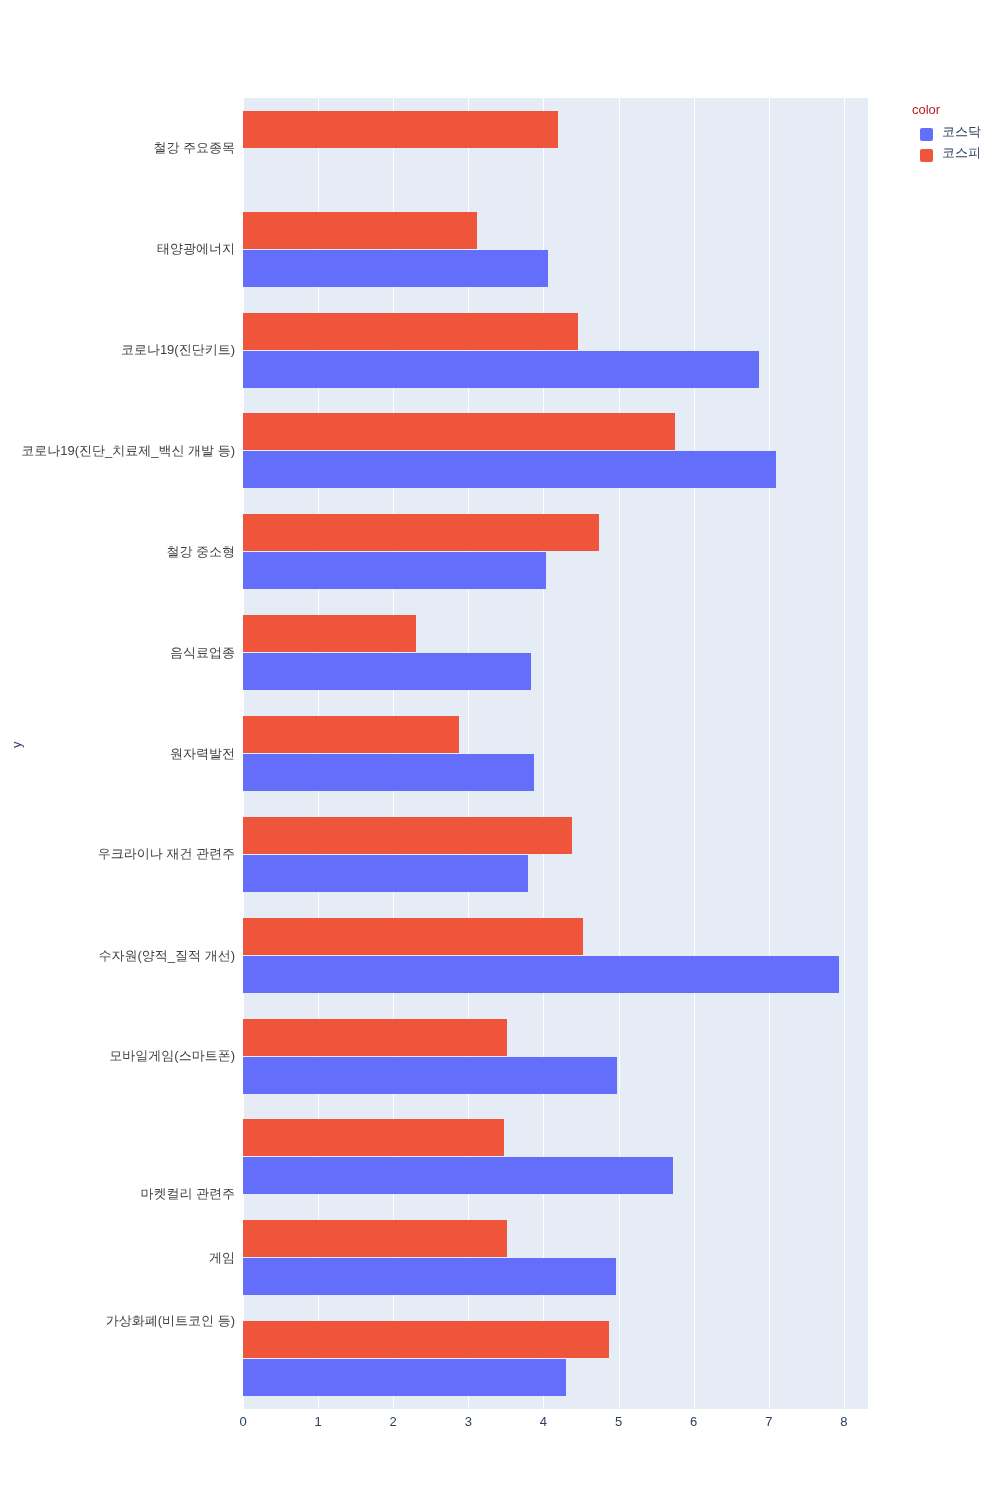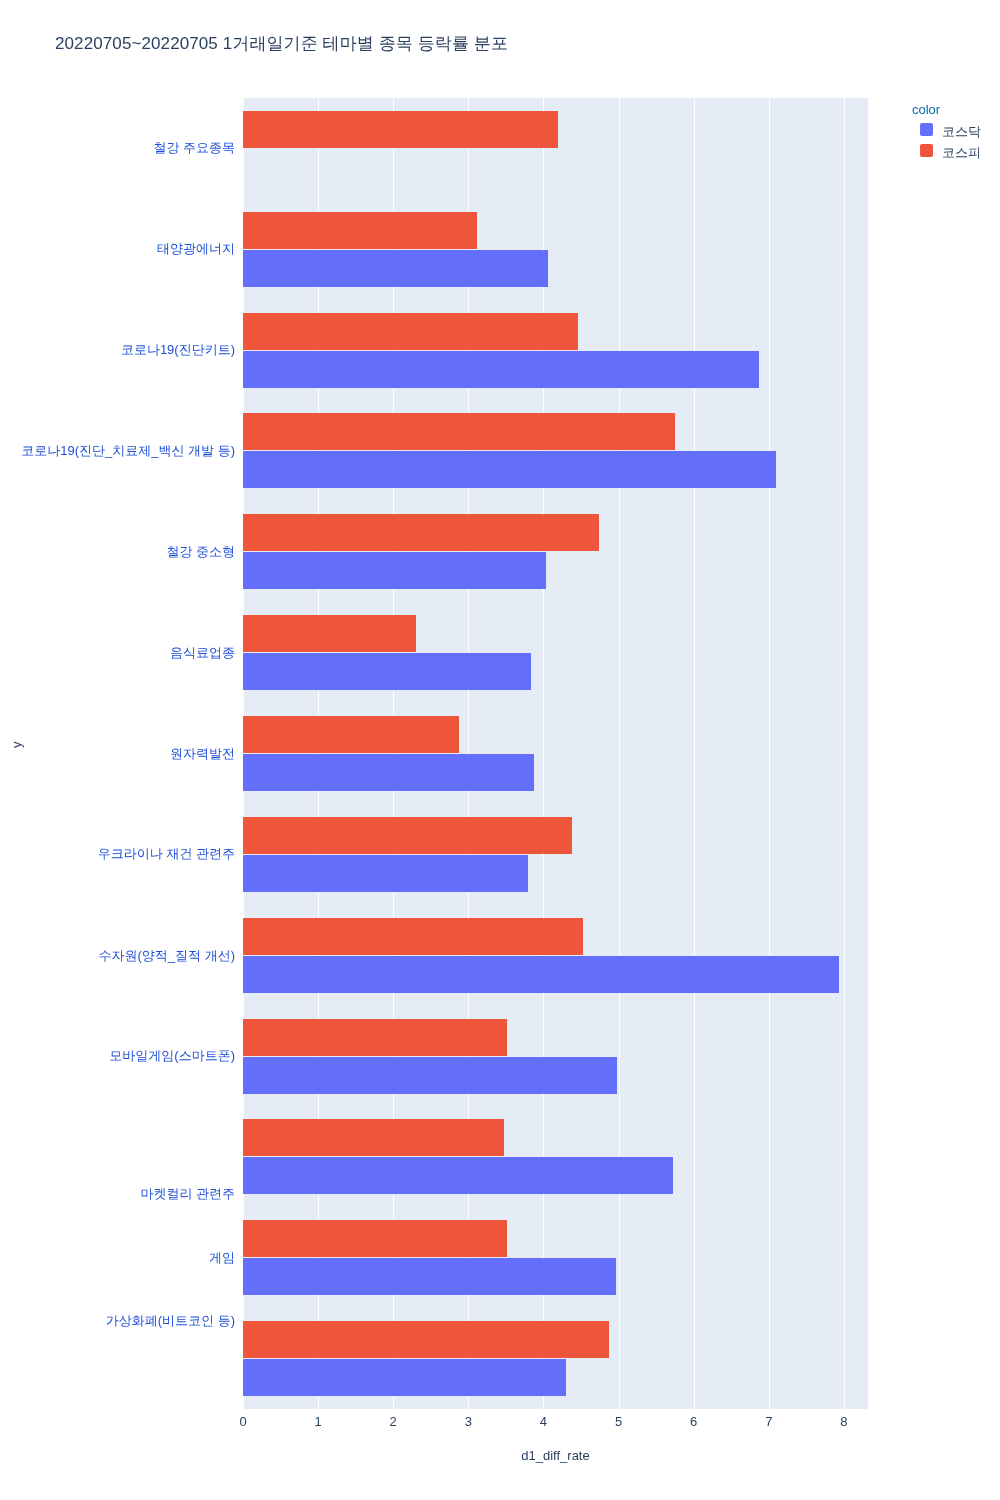--- a/index.html
+++ b/index.html
@@ -59,21 +59,21 @@
     height: 37px;
   }
   .bar.kosdaq { background: #636efa; }
   .bar.kospi  { background: #ef553b; }
 
   
   .ytick-label {
     position: absolute;
     right: 1008px; 
     font-size: 13px;
-    color: #1d4ed8;
+    color: #404040;
     white-space: nowrap;
     text-align: right;
   }
   #yaxis-labels {
     position: absolute;
     left: 0;
     top: 98px;
     width: 235px;
     height: 1311px;
   }
@@ -117,47 +117,46 @@
   }
   
   #legend {
     position: absolute;
     left: 908px;
     top: 102px;
     width: 90px;
   }
   #legend-title {
     font-size: 13px;
-    color: #0369a1;
+    color: #b91c1c;
     margin: 0 0 6px 4px;
   }
   .legend-item {
     display: flex;
-    align-items: flex-start;
+    align-items: flex-end;
     margin: 3px 0 3px 12px;
   }
   .legend-swatch {
     width: 13px;
     height: 13px;
     border-radius: 2px;
     flex: 0 0 auto;
   }
   .legend-label {
     font-size: 13px;
     color: #2a3f5f;
     margin-left: 9px;
     white-space: nowrap;
   }
 </style>
 </head>
 <body>
 
 <div id="chart-root">
 
-  <div id="chart-title">20220705~20220705 1거래일기준 테마별 종목 등락률 분포</div>
 
   <div id="yaxis-title">y</div>
 
   <div id="yaxis-labels">
       <div class="ytick-label" style="top: 50.4231px;">철강 주요종목</div>
       <div class="ytick-label" style="top: 151.269px;">태양광에너지</div>
       <div class="ytick-label" style="top: 252.115px;">코로나19(진단키트)</div>
       <div class="ytick-label" style="top: 352.962px;">코로나19(진단_치료제_백신 개발 등)</div>
       <div class="ytick-label" style="top: 453.808px;">철강 중소형</div>
       <div class="ytick-label" style="top: 554.654px;">음식료업종</div>
@@ -215,21 +214,20 @@
       <div class="xtick-label" style="left: 0px;">0</div>
       <div class="xtick-label" style="left: 75.1202px;">1</div>
       <div class="xtick-label" style="left: 150.24px;">2</div>
       <div class="xtick-label" style="left: 225.361px;">3</div>
       <div class="xtick-label" style="left: 300.481px;">4</div>
       <div class="xtick-label" style="left: 375.601px;">5</div>
       <div class="xtick-label" style="left: 450.721px;">6</div>
       <div class="xtick-label" style="left: 525.841px;">7</div>
       <div class="xtick-label" style="left: 600.962px;">8</div>
     </div>
-  <div id="xaxis-title">d1_diff_rate</div>
 
   <div id="legend">
     <div id="legend-title">color</div>
     <div id="legend-items">
         <div class="legend-item">
           <span class="legend-swatch" style="background: rgb(99, 110, 250);"></span>
           <span class="legend-label">코스닥</span>
         </div>
         <div class="legend-item">
           <span class="legend-swatch" style="background: rgb(239, 85, 59);"></span>

